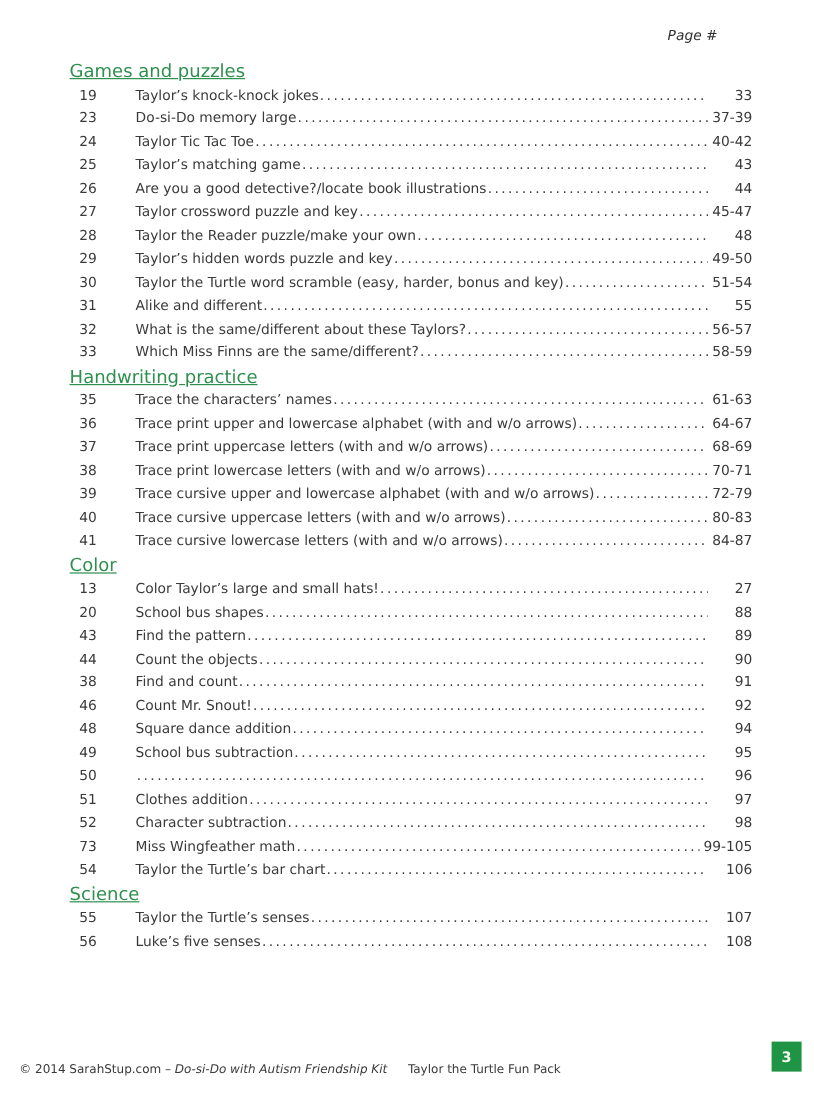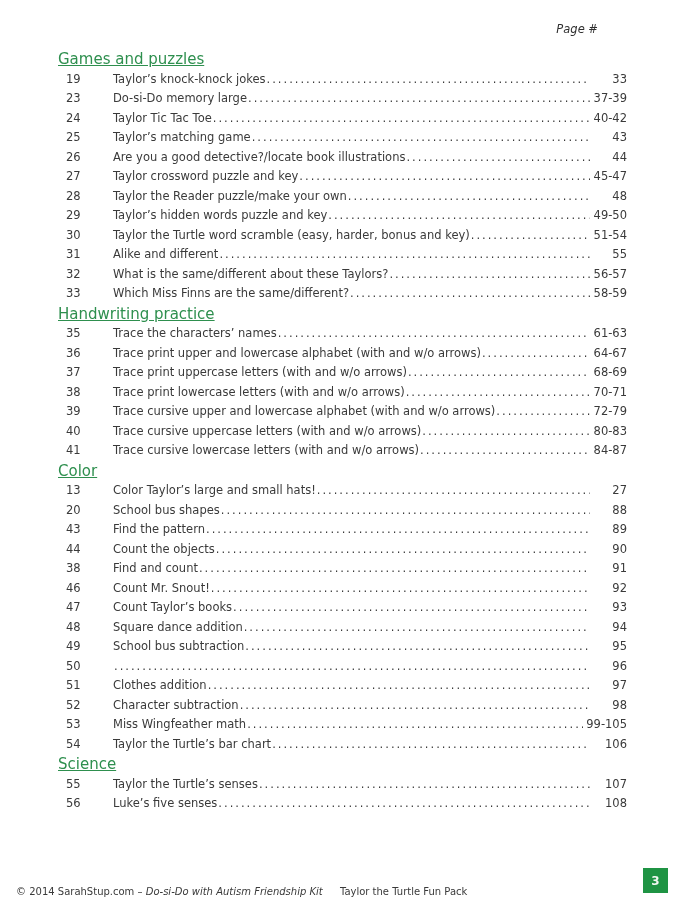--- a/index.html
+++ b/index.html
@@ -211,25 +211,20 @@
           <span class="toc-num">38</span>
           <span class="toc-title">Find and count</span>
           <span class="toc-leader"></span>
           <span class="toc-page">91</span>
         </div><div class="toc-row">
           <span class="toc-num">46</span>
           <span class="toc-title">Count Mr. Snout!</span>
           <span class="toc-leader"></span>
           <span class="toc-page">92</span>
         </div><div class="toc-row">
-          <span class="toc-num">47</span>
-          <span class="toc-title">Count Taylor’s books</span>
-          <span class="toc-leader"></span>
-          <span class="toc-page">93</span>
-        </div><div class="toc-row">
           <span class="toc-num">48</span>
           <span class="toc-title">Square dance addition</span>
           <span class="toc-leader"></span>
           <span class="toc-page">94</span>
         </div><div class="toc-row">
           <span class="toc-num">49</span>
           <span class="toc-title">School bus subtraction</span>
           <span class="toc-leader"></span>
           <span class="toc-page">95</span>
         </div><div class="toc-row">
@@ -240,21 +235,21 @@
           <span class="toc-num">51</span>
           <span class="toc-title">Clothes addition</span>
           <span class="toc-leader"></span>
           <span class="toc-page">97</span>
         </div><div class="toc-row">
           <span class="toc-num">52</span>
           <span class="toc-title">Character subtraction</span>
           <span class="toc-leader"></span>
           <span class="toc-page">98</span>
         </div><div class="toc-row">
-          <span class="toc-num">53</span>
+          <span class="toc-num">73</span>
           <span class="toc-title">Miss Wingfeather math</span>
           <span class="toc-leader"></span>
           <span class="toc-page">99-105</span>
         </div><div class="toc-row">
           <span class="toc-num">54</span>
           <span class="toc-title">Taylor the Turtle’s bar chart</span>
           <span class="toc-leader"></span>
           <span class="toc-page">106</span>
         </div></div>
       <div class="toc-section"><a class="section-title">Science</a><div class="toc-row">

